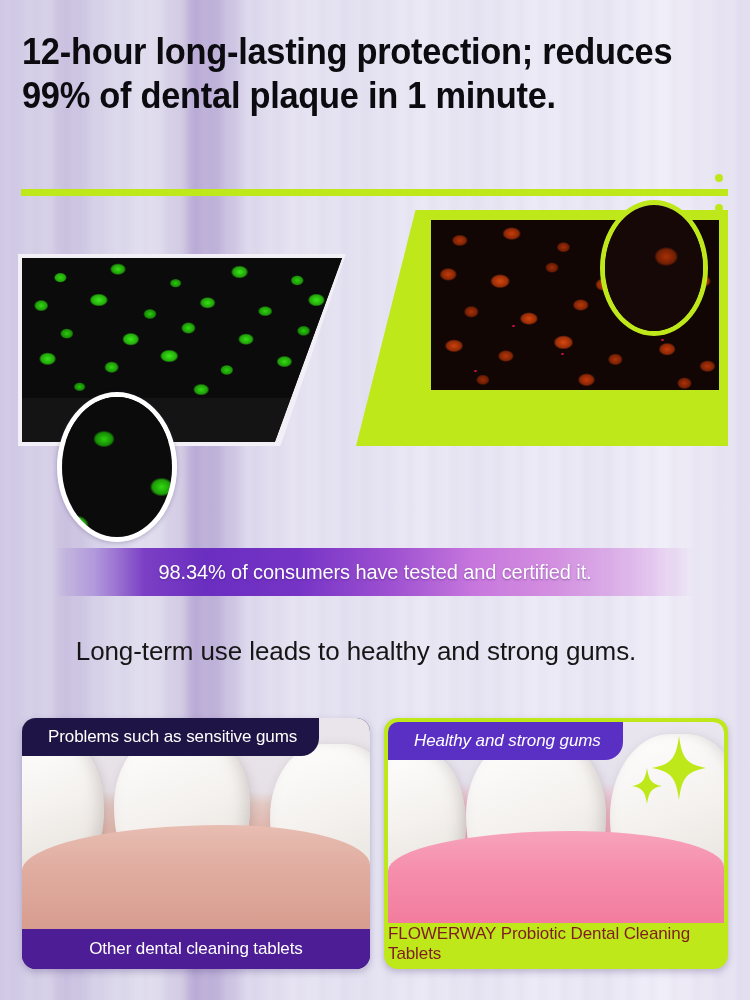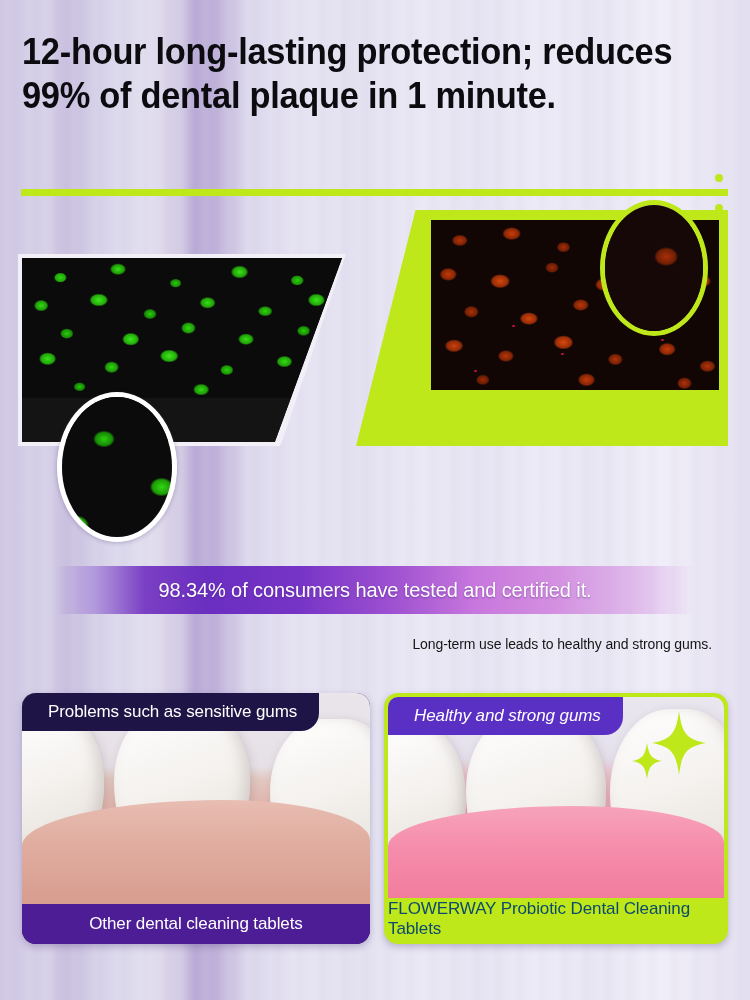--- a/index.html
+++ b/index.html
@@ -186,21 +186,21 @@
 
   
   .body-text {
     position:absolute; left:24px; top:457px; width:700px;
     font-size:21.5px; line-height:31px;
     color:#161616; letter-spacing:-0.1px;
   }
 
   
   .purple-banner {
-    position:absolute; left:55px; top:566px;
+    position:absolute; left:55px; top:548px;
     width:640px; height:48px;
     background:linear-gradient(90deg,
       rgba(235,231,245,0) 0%,
       rgba(150,110,210,0.55) 6%,
       #7b3fc4 14%,
       #6a2ec0 24%,
       #7634c6 38%,
       #9c4fd0 52%,
       #c878dd 66%,
       #d38fe0 78%,
@@ -209,26 +209,26 @@
     display:flex; align-items:center; justify-content:center;
   }
   .purple-banner span {
     color:#ffffff; font-size:20px; letter-spacing:-0.1px;
     text-shadow:0 1px 2px rgba(60,20,110,.45);
   }
 
   
   .subtitle {
     position:absolute; left:0; top:636px; width:712px;
-    text-align:right;
-    font-size:14px; color:#161616; letter-spacing:-0.1px;
-  }
-
-  
-  .cards { position:absolute; left:0; top:693px; width:676px; height:255px; }
+    text-align:center;
+    font-size:26px; color:#161616; letter-spacing:-0.1px;
+  }
+
+  
+  .cards { position:absolute; left:0; top:718px; width:676px; height:255px; }
 
   .card {
     position:absolute; top:0; height:251px;
     border-radius:14px; overflow:hidden;
   }
   .card-left {
     left:22px; width:348px;
     background:#1e1445;
     box-shadow:0 3px 7px rgba(80,60,120,.3);
   }
@@ -294,21 +294,21 @@
   
   .card-footer {
     position:absolute; left:0; right:0; bottom:0;
     display:flex; align-items:center; justify-content:center;
     font-size:17px; letter-spacing:-0.1px;
   }
   .card-left .card-footer {
     height:40px; background:#4c1d95; color:#ffffff;
   }
   .card-right .card-footer {
-    height:42px; background:#bfe81b; color:#0c4a6e;
+    height:42px; background:#bfe81b; color:#7f1d1d;
   }
 
   
   .sparkle { position:absolute; z-index:5; }
   .sp1 { right:18px; top:14px;  width:54px; height:64px; }
   .sp2 { right:62px; top:46px;  width:30px; height:36px; }
 </style>
 </head>
 <body>
 

